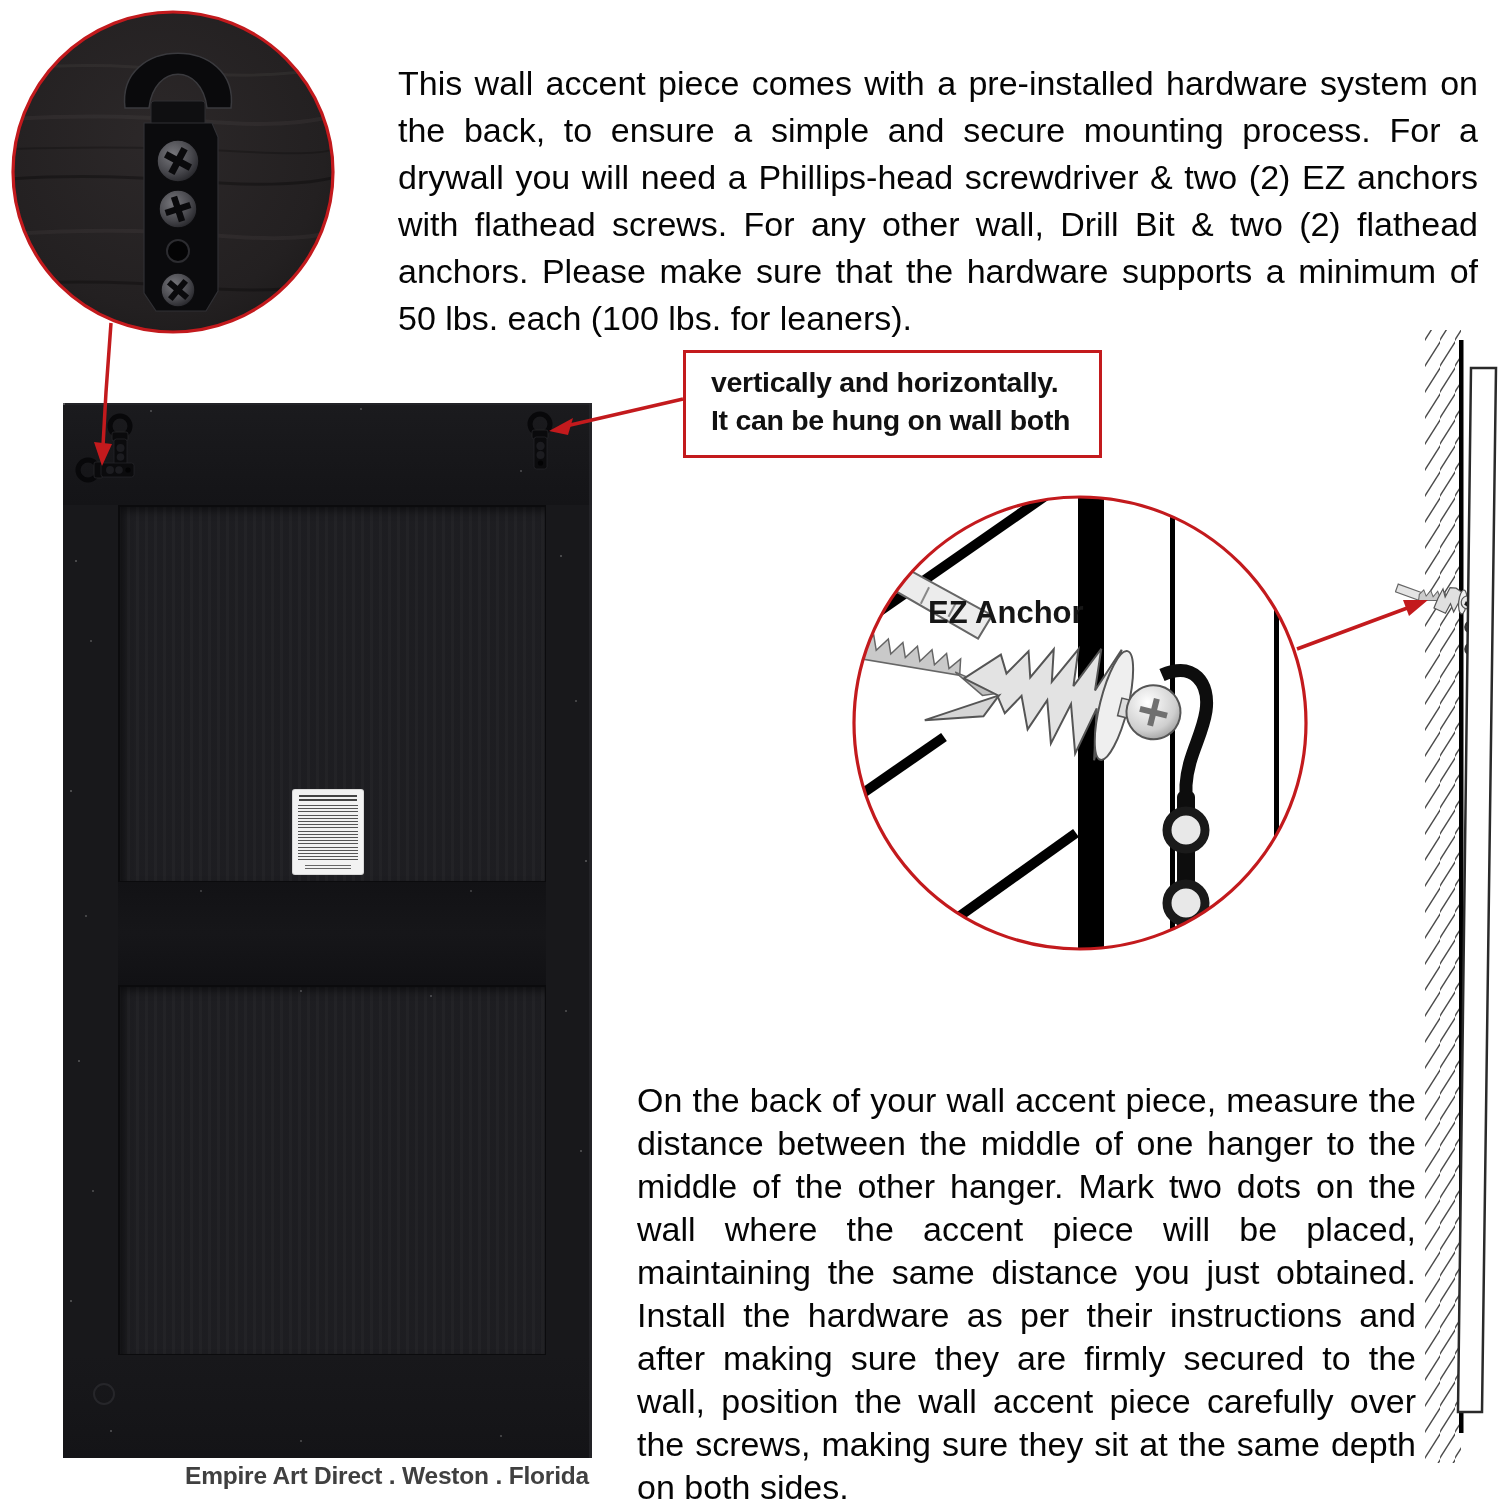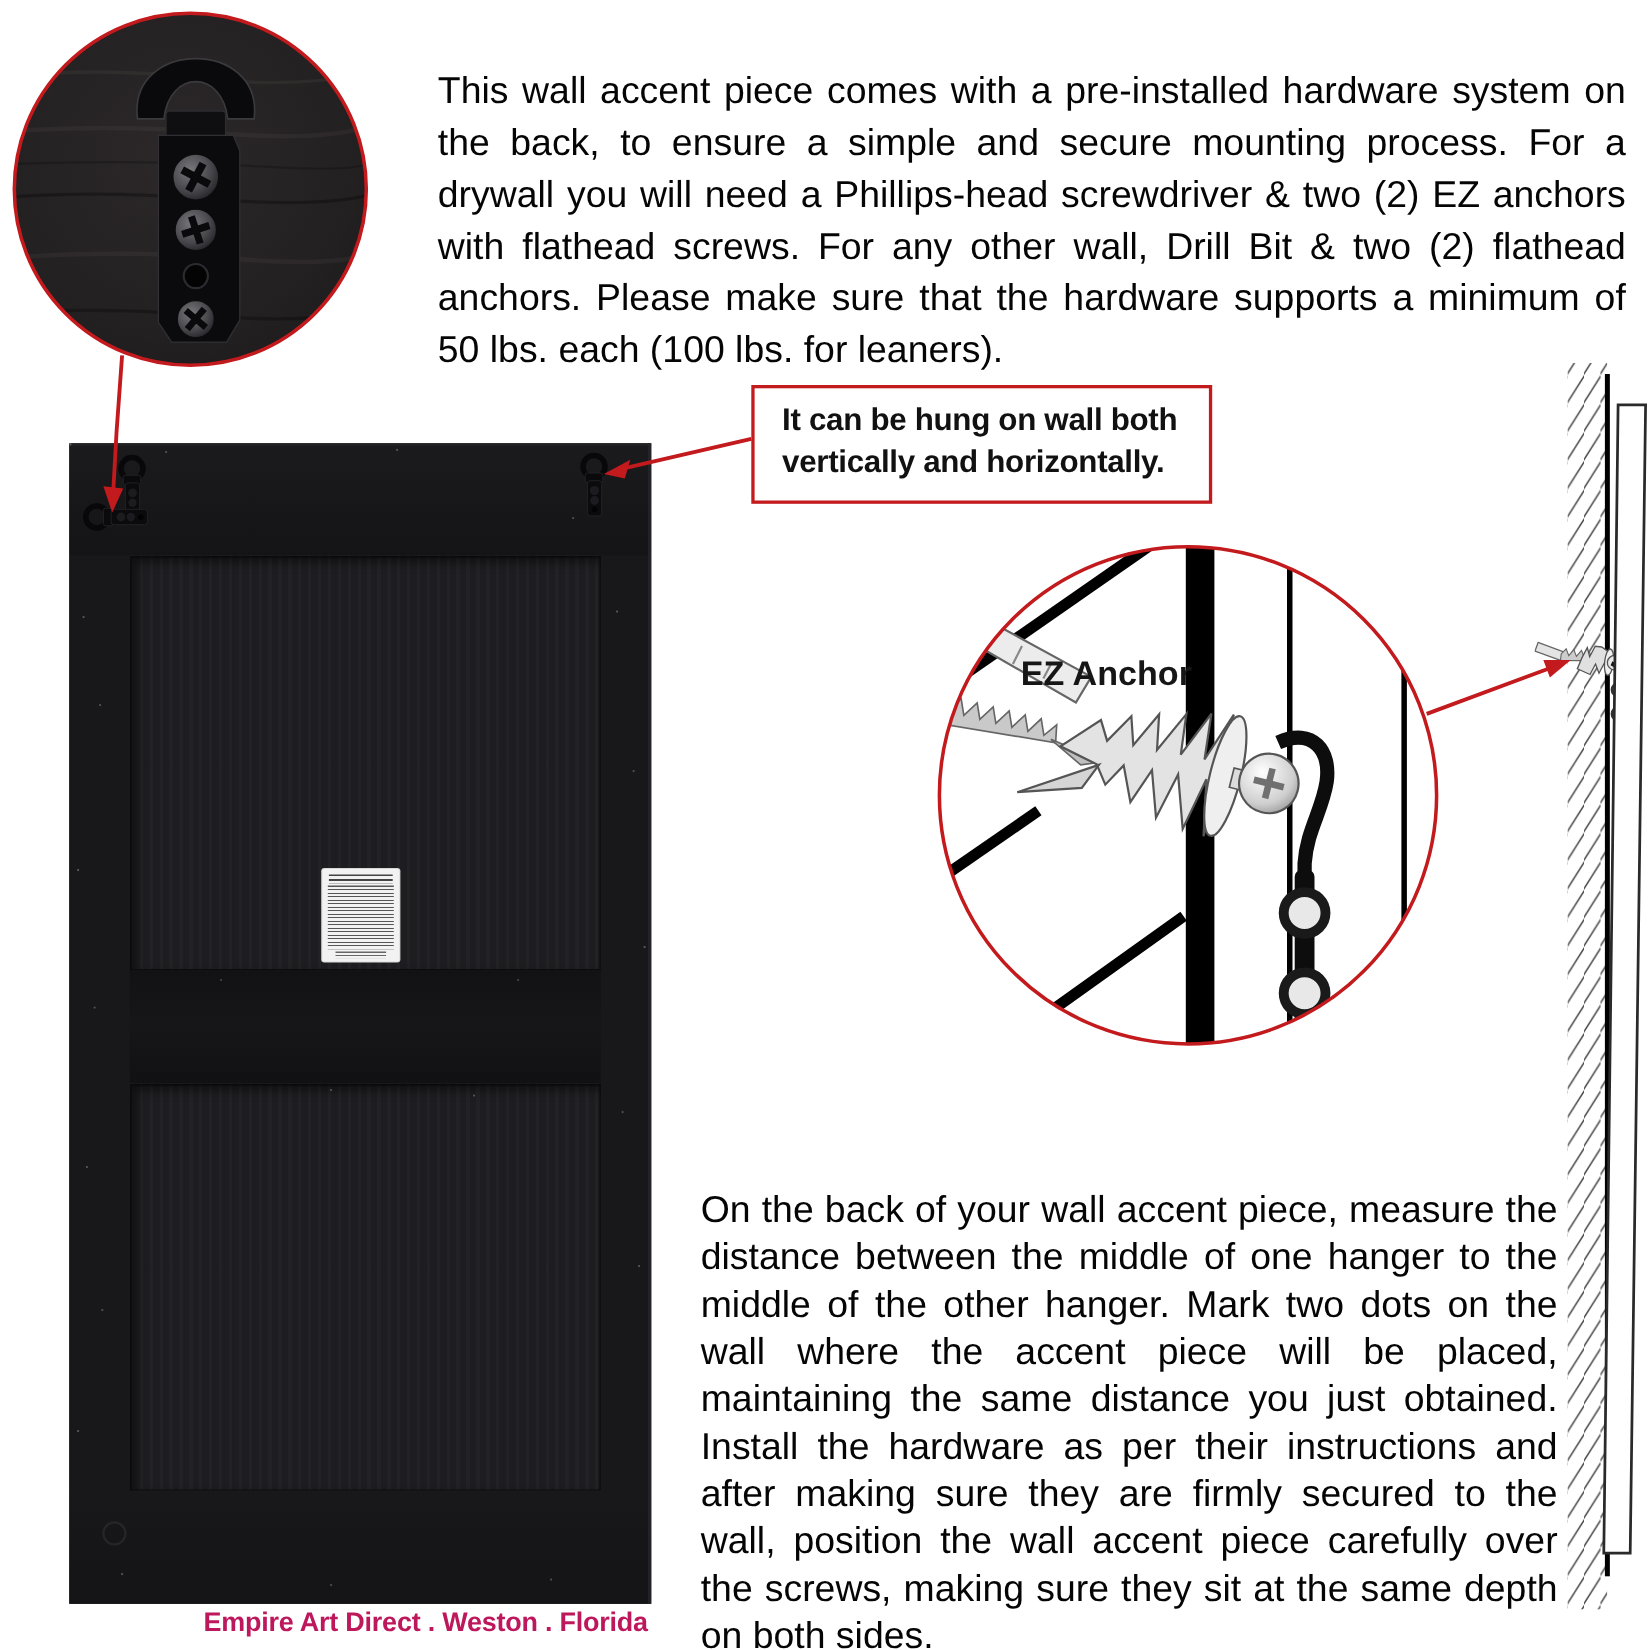--- a/index.html
+++ b/index.html
@@ -10,21 +10,21 @@
   
   .intro{left:398px;top:60px;width:1080px;font-size:34px;line-height:47px;
          text-align:justify;text-align-last:left;color:#050505;}
   .instructions{left:637px;top:1079px;width:779px;font-size:34px;line-height:43px;
          text-align:justify;text-align-last:left;color:#050505;}
   .callout{left:683px;top:350px;width:419px;height:108px;border:3.5px solid #c31a1d;
          box-sizing:border-box;background:#fff;}
   .callout .inner{padding:10px 0 0 25px;font-size:28.5px;font-weight:bold;line-height:38px;
          letter-spacing:-0.3px;color:#111;}
   .footer{left:185px;top:1462px;width:430px;font-size:24.5px;font-weight:bold;
-         letter-spacing:-0.2px;color:#be185d;}
+         letter-spacing:-0.2px;color:#404040;}
 
   
   .panel{left:63px;top:403px;width:529px;height:1055px;background:#151518;}
   .panel .rail-top{position:absolute;left:0;top:0;width:529px;height:102px;
       background:linear-gradient(180deg,#1b1b1e,#17171a 55%,#141417);}
   .panel .rail-bottom{position:absolute;left:0;top:952px;width:529px;height:103px;
       background:linear-gradient(180deg,#18181b,#141417);}
   .panel .rail-mid{position:absolute;left:55px;top:479px;width:428px;height:103px;
       background:linear-gradient(180deg,#121215,#161619 50%,#111114);}
   .panel .stile-l{position:absolute;left:0;top:102px;width:55px;height:850px;background:#18181b;}
@@ -63,22 +63,22 @@
 </style>
 </head>
 <body>
 
 <div class="page">
 
   <div class="abs intro">This wall accent piece comes with a pre-installed hardware system on the back, to ensure a simple and secure mounting process.  For a drywall you will need a Phillips-head screwdriver &amp; two (2) EZ anchors with flathead screws. For any other wall, Drill Bit &amp; two (2) flathead anchors.  Please make sure that the hardware supports a minimum of 50 lbs. each (100 lbs. for leaners).</div>
 
   <div class="abs callout">
     <div class="inner">
+      <span style="display:block">vertically and horizontally.</span>
       <span style="display:block">It can be hung on wall both</span>
-      <span style="display:block">vertically and horizontally.</span>
     </div>
   </div>
 
   <div class="abs instructions">On the back of your wall accent piece, measure the distance between the middle of one hanger to the middle of the other hanger. Mark two dots on the wall where the accent piece will be placed, maintaining the same distance you just obtained. Install the hardware as per their instructions and after making sure they are firmly secured to the wall, position the wall accent piece carefully over the screws, making sure they sit at the same depth on both sides.</div>
 
   <div class="abs footer">Empire Art Direct  . Weston . Florida</div>
 
   <div class="abs panel">
     <div class="rail-top"></div>
     <div class="stile-l"></div>

